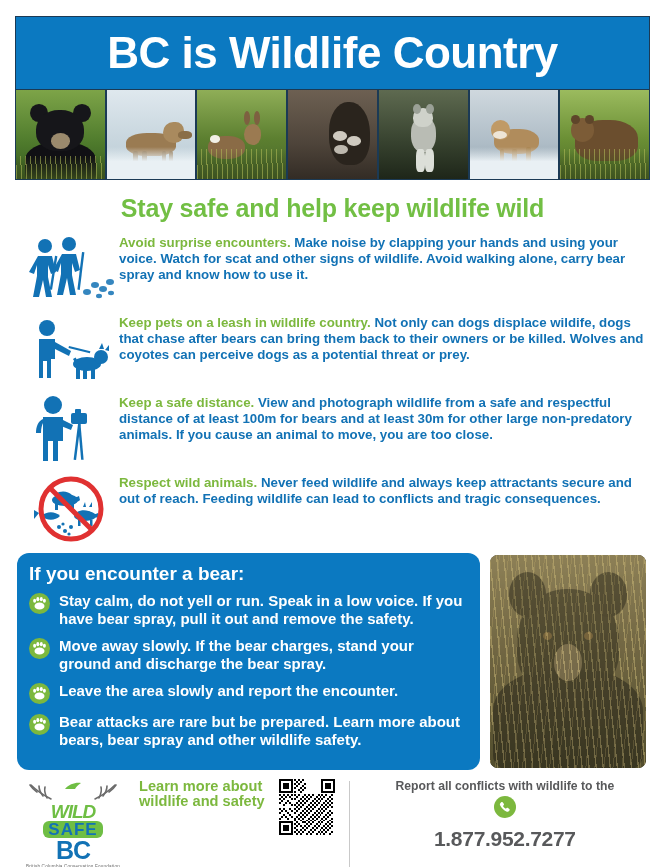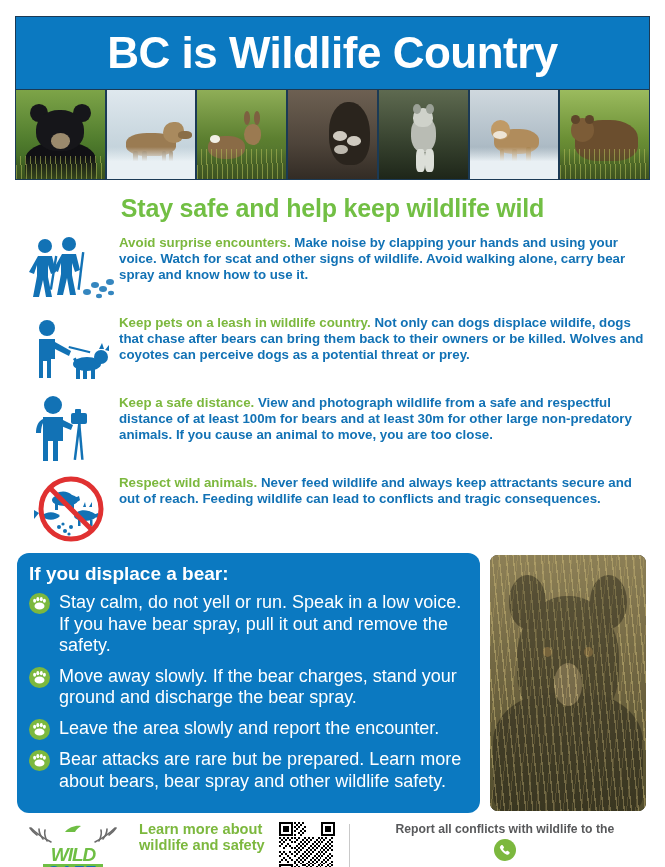--- a/index.html
+++ b/index.html
@@ -151,22 +151,22 @@
     width: 21px; height: 21px; min-width: 21px;
     border-radius: 50%;
     background: #7cb83e;
     margin-right: 9px;
     margin-top: 1px;
     position: relative;
   }
   .paw-badge svg { position:absolute; left:3px; top:3px; }
   .bullet-text {
     color: #ffffff;
-    font-size: 18px;
-    font-weight: normal;
+    font-size: 15px;
+    font-weight: bold;
     line-height: 1.2;
   }
   .bear-photo {
     width: 160px; min-width: 160px;
     border-radius: 10px;
     border: 2px solid #ffffff;
     box-sizing: border-box;
     position: relative;
     overflow: hidden;
     background: #2a2a22;
@@ -193,21 +193,21 @@
     position: relative;
   }
   .logo-stack { position: relative; display:inline-block; }
   .logo-wild {
     color: #6fbe44; font-size: 19px; font-weight: bold;
     font-style: italic; letter-spacing: -1px; line-height: .95;
   }
   .logo-safe {
     background: #6fbe44; color: #1272b5; font-size: 17px; font-weight: bold;
     letter-spacing: 1px; line-height: 1; padding: 0 5px; display:inline-block;
-    border-radius: 0;
+    border-radius: 6px;
   }
   .logo-bc {
     color: #1272b5; font-size: 25px; font-weight: bold; line-height: .95;
     letter-spacing: -1px;
   }
   .logo-sub {
     color: #6b6b6b; font-size: 4.6px; letter-spacing: .2px; margin-top: 1px;
   }
   .learn {
     margin-left: 4px;
@@ -425,21 +425,21 @@
       </div>
       <div class="tip-text">
         <span class="tip-lead">Respect wild animals.</span><span> Never feed wildlife and always keep attractants secure and out of reach. Feeding wildlife can lead to conflicts and tragic consequences.</span>
       </div>
     </div>
 
   </div>
 
   <div class="bearbox-wrap">
     <div class="bearbox">
-      <div class="bearbox-title">If you displace a bear:</div>
+      <div class="bearbox-title">If you encounter a bear:</div>
 
       <div class="bullet-row">
         <span class="paw-badge">
           <svg width="15" height="15" viewBox="0 0 15 15">
               <g fill="#ffffff">
                 <ellipse cx="7.5" cy="10" rx="5" ry="3.6"></ellipse>
                 <ellipse cx="2.6" cy="4.8" rx="1.5" ry="2"></ellipse>
                 <ellipse cx="5.8" cy="3.2" rx="1.5" ry="2.1"></ellipse>
                 <ellipse cx="9.3" cy="3.2" rx="1.5" ry="2.1"></ellipse>
                 <ellipse cx="12.4" cy="4.8" rx="1.5" ry="2"></ellipse>

